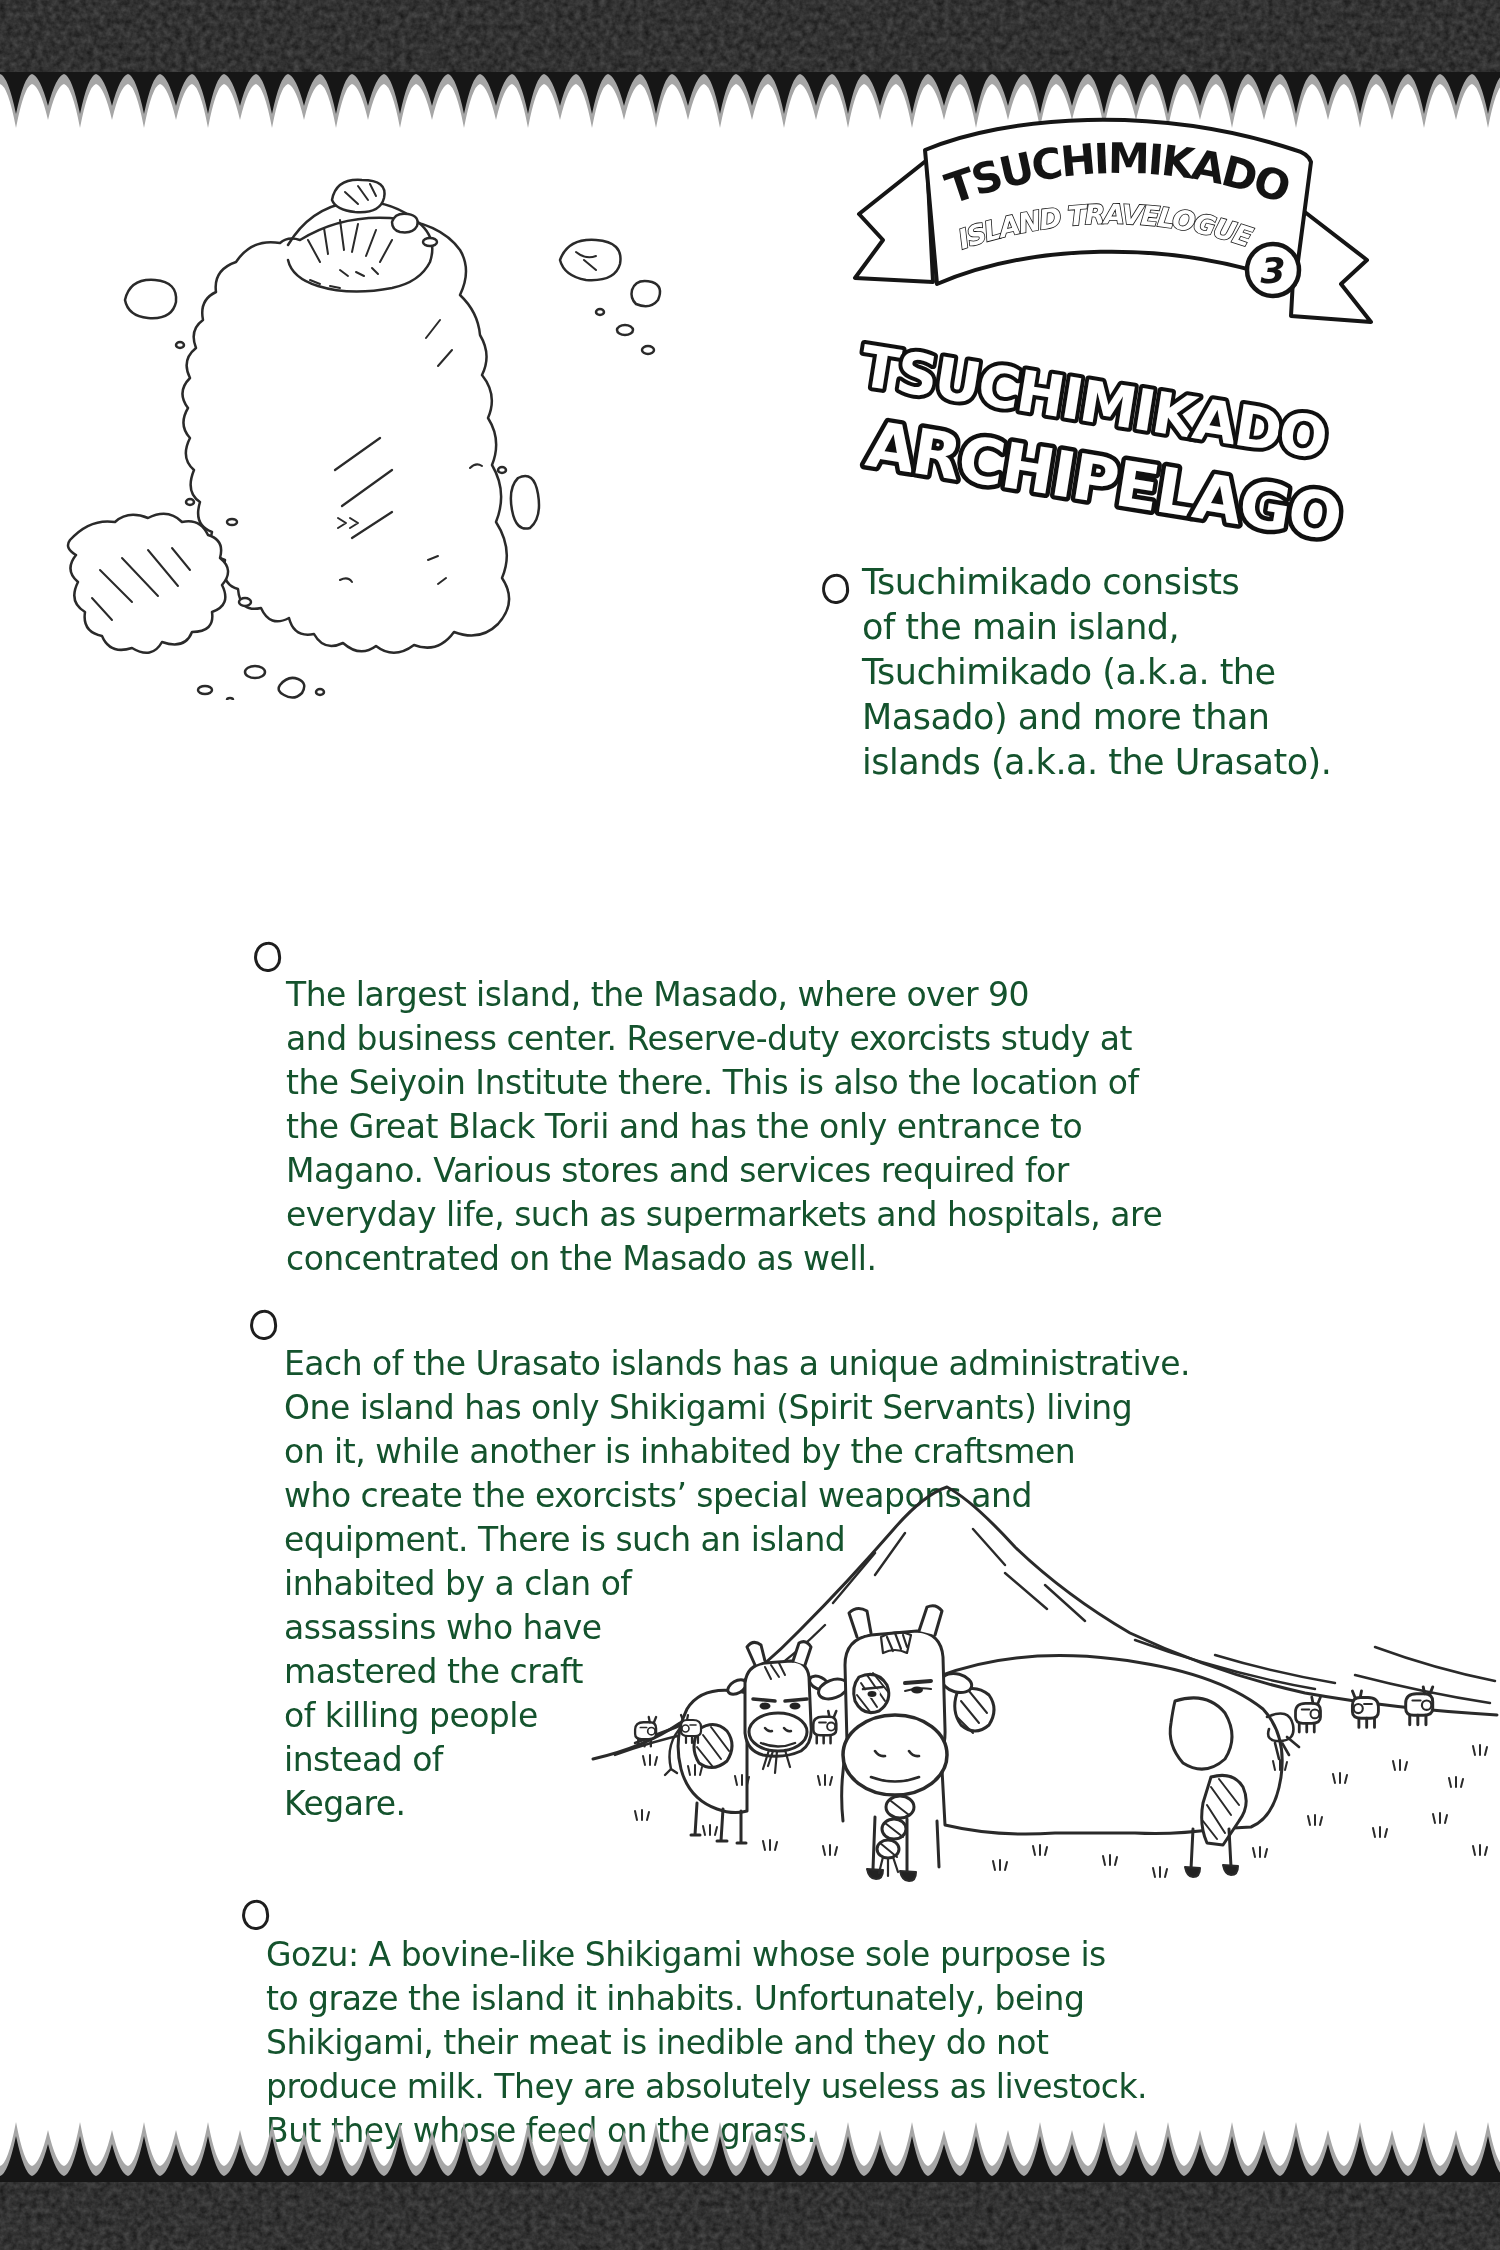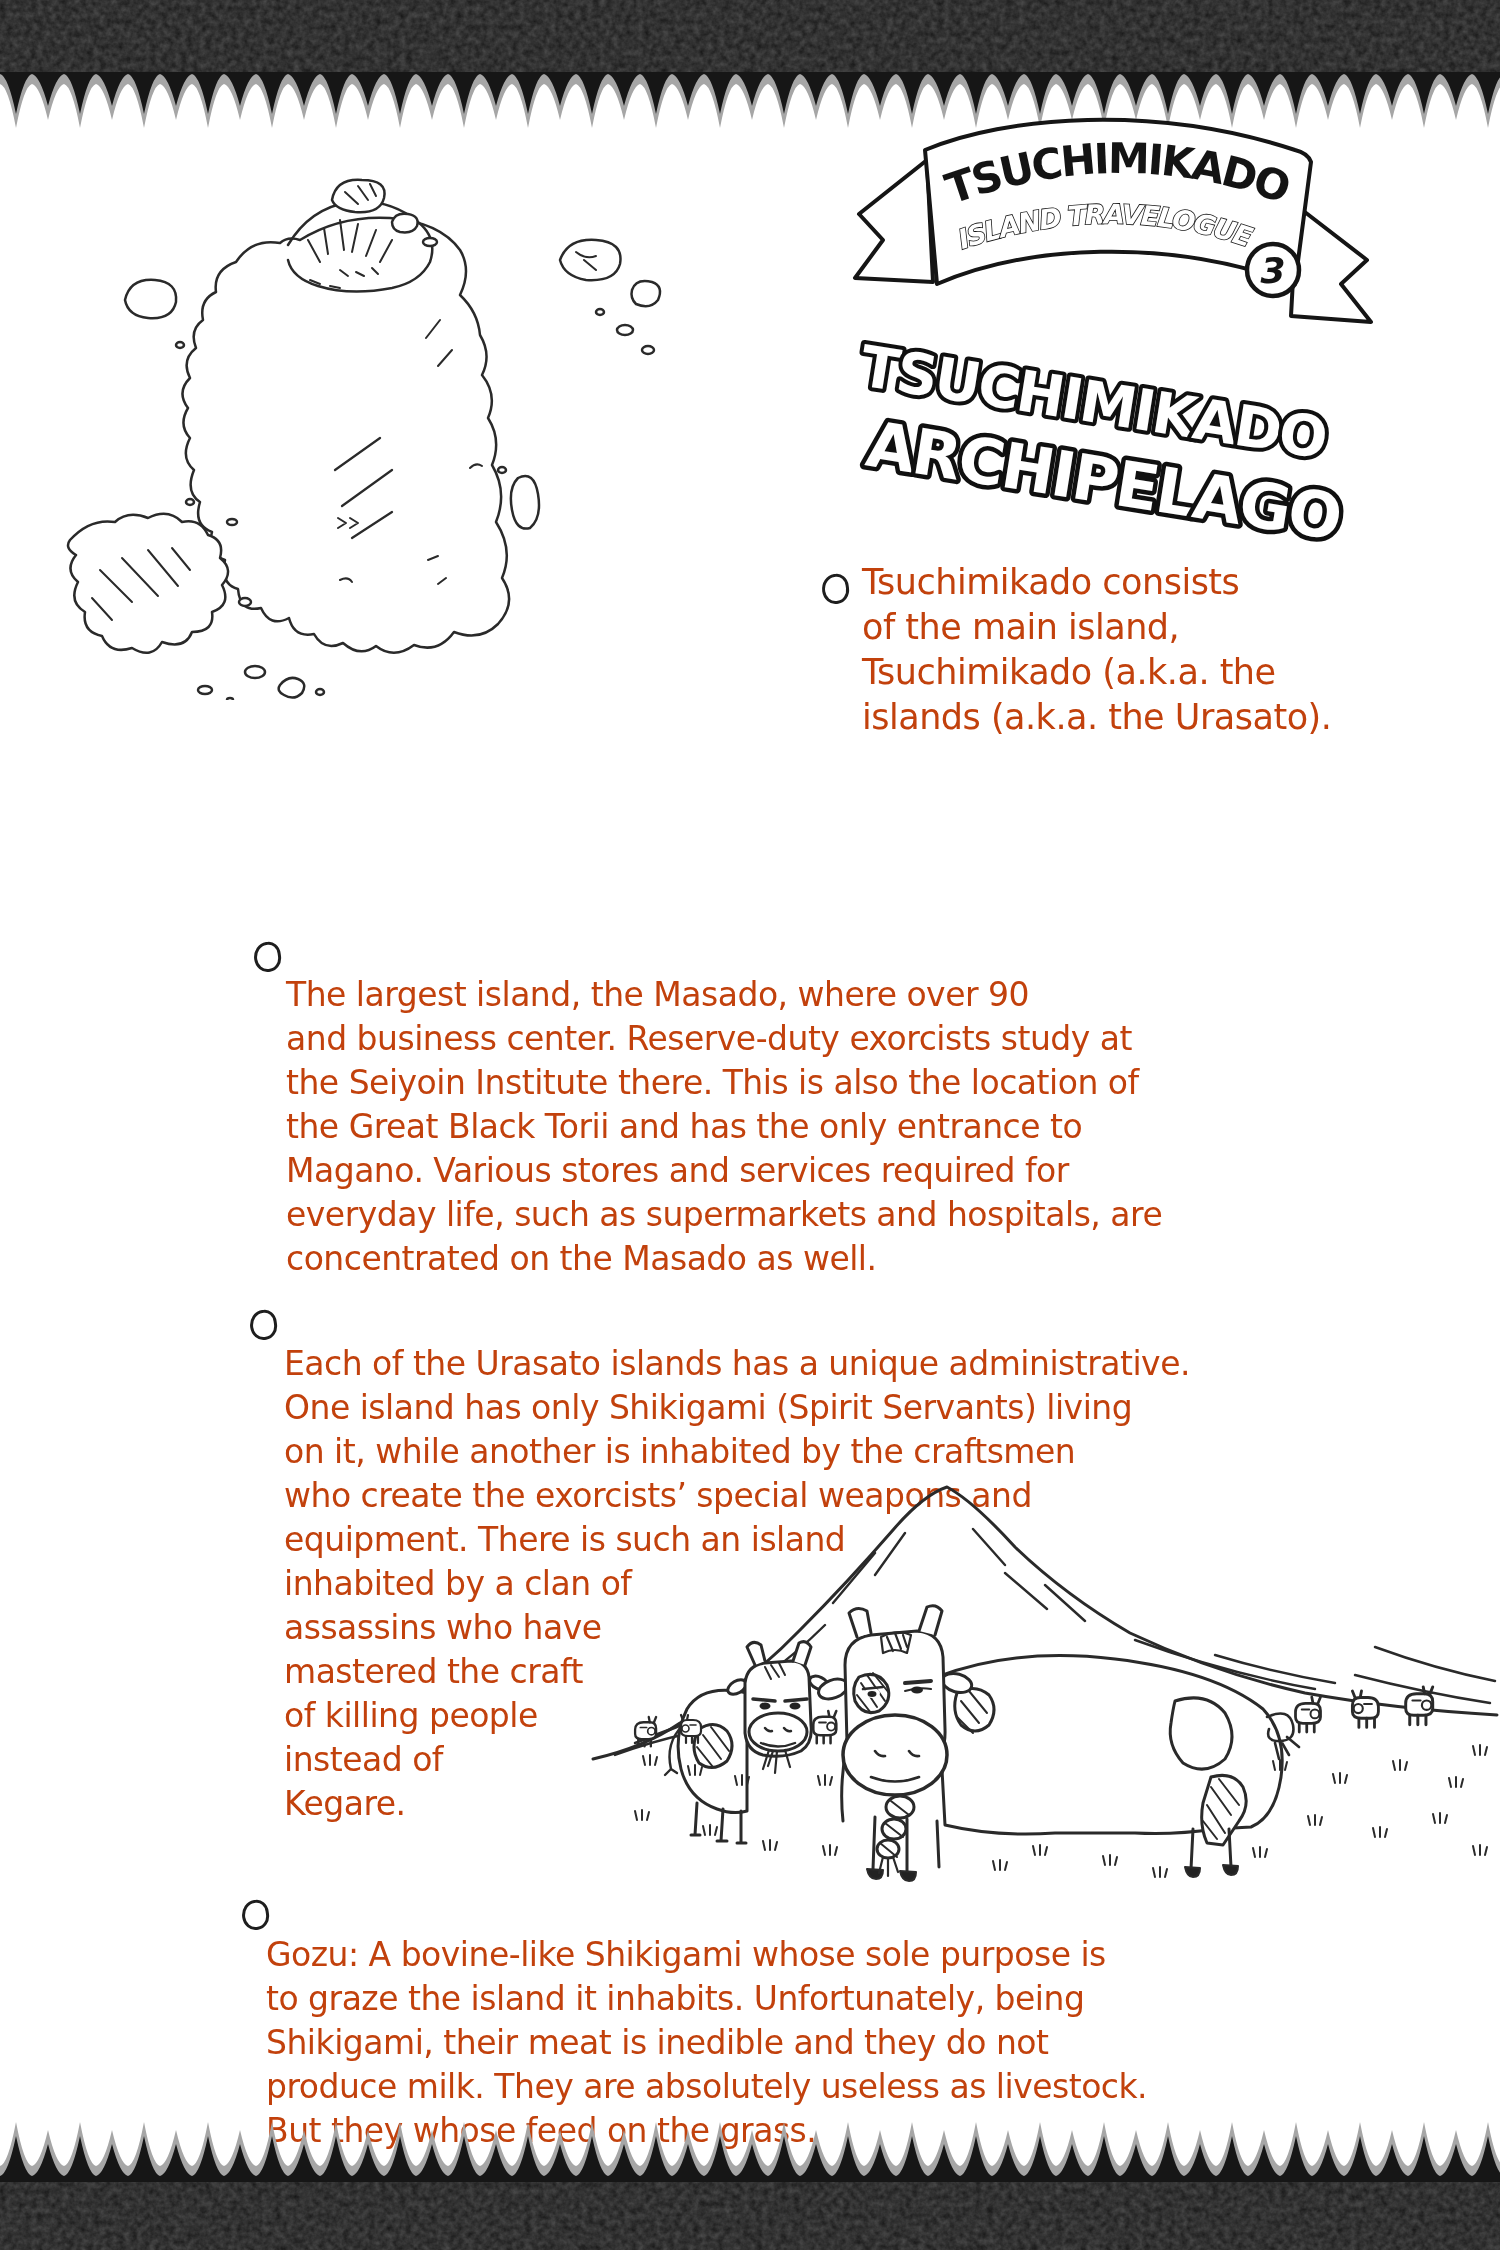--- a/index.html
+++ b/index.html
@@ -1,19 +1,19 @@
 <!DOCTYPE html>
 <html><head>
 <meta charset="utf-8">
 <style>
   html,body{margin:0;padding:0;background:#e8e8e8;}
   #stage{position:relative;width:1500px;height:2250px;background:#ffffff;overflow:hidden;
          font-family:"DejaVu Sans",sans-serif;}
   .abs{position:absolute;}
-  .para{position:absolute;color:#c2410c;}
+  .para{position:absolute;color:#14532d;}
   .para .ln{white-space:pre;}
   .p-large{font-size:35px;line-height:45px;letter-spacing:-0.5px;}
   .p-body{font-size:33px;line-height:44px;letter-spacing:-0.5px;margin-top:45px;}
   .bullet{position:absolute;width:21px;height:24px;border:3.5px solid #1e1e1e;
           border-radius:55% 45% 50% 50%;transform:rotate(-8deg);background:transparent;}
   svg text{font-family:"DejaVu Sans",sans-serif;}
 </style>
 </head>
 <body>
 
@@ -112,20 +112,21 @@
       <text x="10" y="70" font-size="57" stroke-width="8" textLength="472" transform="rotate(9 10 70)">TSUCHIMIKADO</text>
       <text x="16" y="150" font-size="63" stroke-width="9" textLength="480" transform="rotate(9 16 150)">ARCHIPELAGO</text>
     </g>
   </svg>
 
   <span class="bullet" style="left:822px;top:574px"></span>
   <div class="para p-large" style="left:862px;top:560px">
       <div class="ln">Tsuchimikado consists</div>
       <div class="ln">of the main island,</div>
       <div class="ln">Tsuchimikado (a.k.a. the</div>
+      <div class="ln">Masado) and more than</div>
       <div class="ln">islands (a.k.a. the Urasato).</div>
     </div>
 
   <span class="bullet" style="left:254px;top:942px"></span>
   <div class="para p-body" style="left:286px;top:928px">
       <div class="ln">The largest island, the Masado, where over 90</div>
       <div class="ln">and business center. Reserve-duty exorcists study at</div>
       <div class="ln">the Seiyoin Institute there. This is also the location of</div>
       <div class="ln">the Great Black Torii and has the only entrance to</div>
       <div class="ln">Magano. Various stores and services required for</div>

